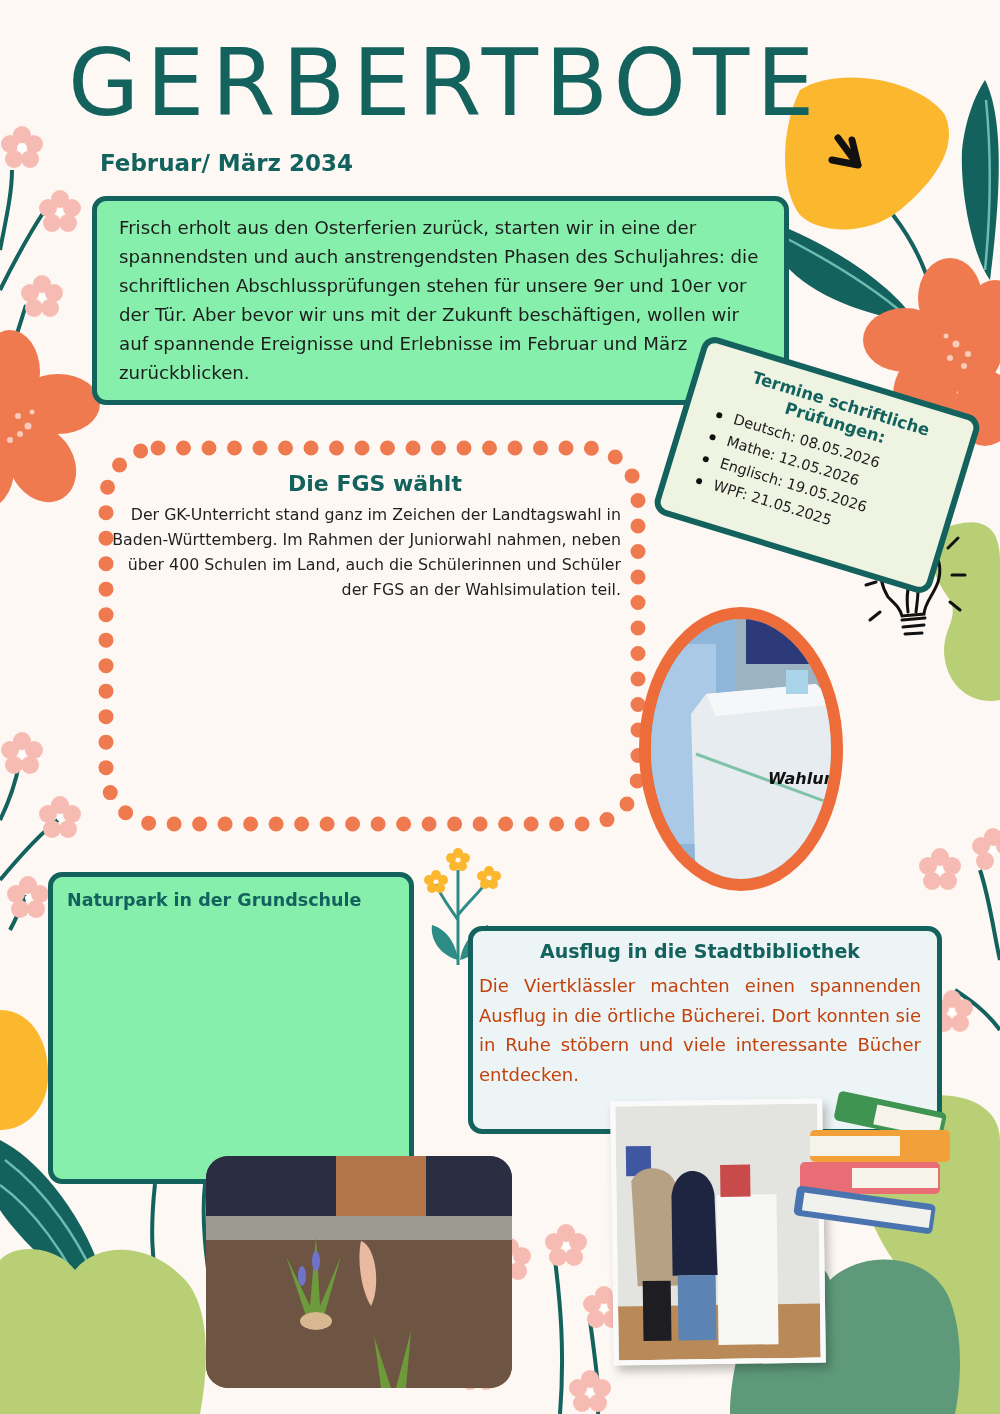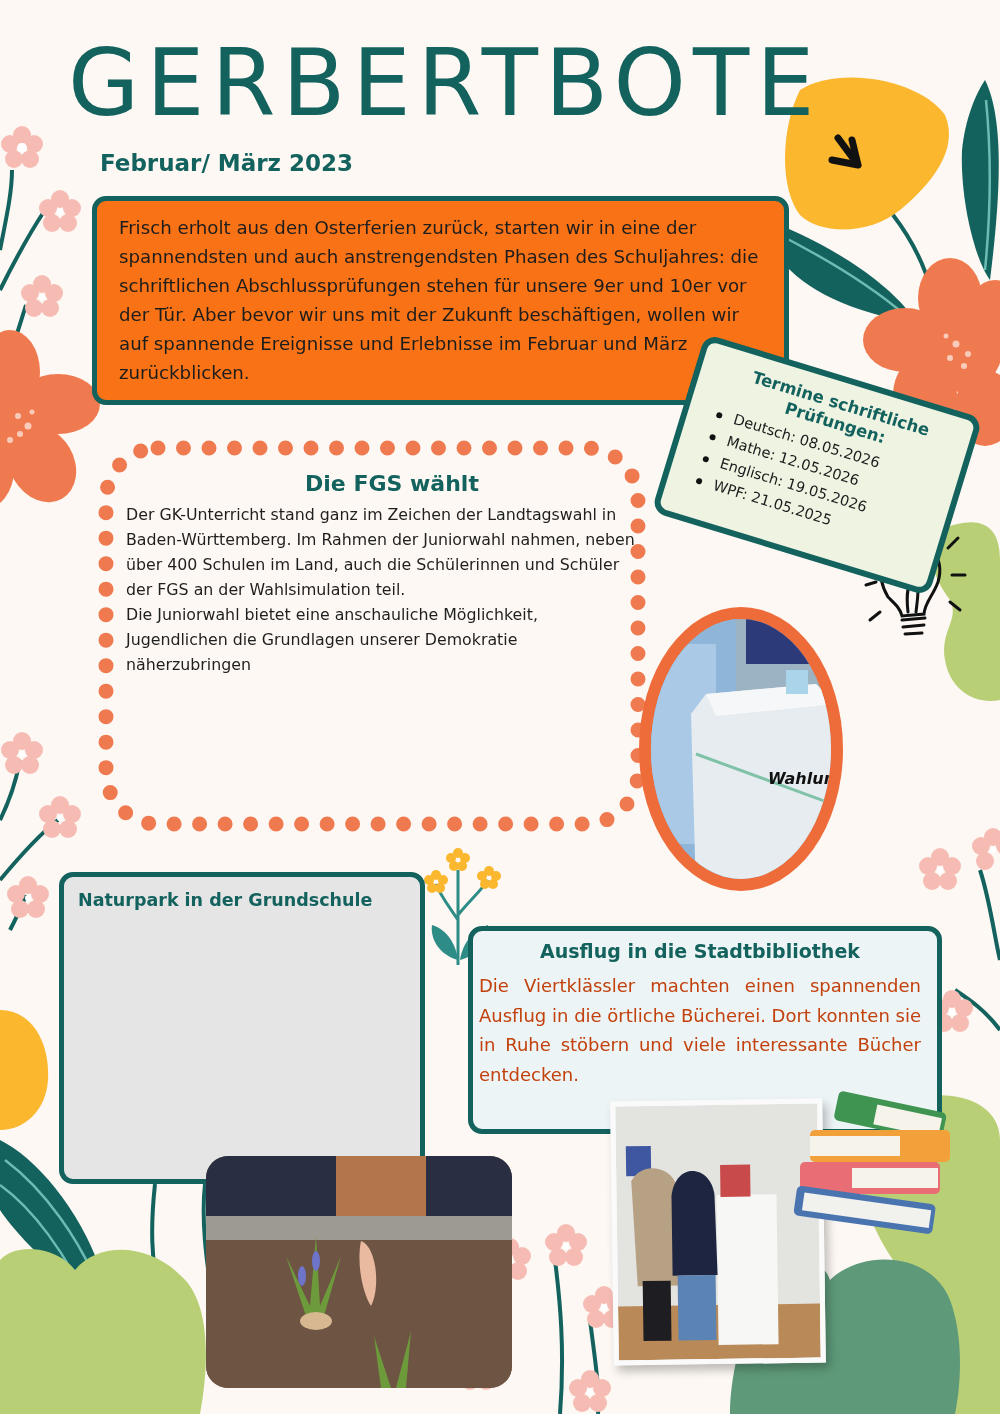--- a/index.html
+++ b/index.html
@@ -28,21 +28,21 @@
     left: 100px; top: 150px;
     font-weight: bold;
     font-size: 23px;
     color: #13625e;
     z-index: 5;
   }
 
   
   .intro {
     left: 92px; top: 196px; width: 697px; height: 209px;
-    background: #f97316;
+    background: #86efac;
     border: 5px solid #13625e;
     border-radius: 14px;
     padding: 12px 20px 10px 22px;
     font-size: 18.2px;
     line-height: 29px;
     color: #1d1d1d;
     z-index: 4;
   }
 
   
@@ -70,41 +70,41 @@
     width: 6px; height: 6px; border-radius: 50%; background: #111;
   }
 
   
   .fgs-frame {
     left: 98px; top: 440px; width: 548px; height: 392px;
     border-radius: 60px;
     z-index: 3;
   }
   .fgs {
-    left: 126px; top: 468px; width: 512px;
+    left: 109px; top: 468px; width: 512px;
     z-index: 4;
   }
   .fgs h2 {
     font-size: 22px; font-weight: bold; color: #13625e;
     text-align: center; margin-left: 20px; line-height: 32px; margin-bottom: 2px;
   }
   .fgs p {
-    font-size: 15.8px; line-height: 25px; color: #1f1f1f;
+    font-size: 15.8px; line-height: 25px; color: #1f1f1f; text-align: right;
   }
 
   
   .ballot {
     left: 636px; top: 604px; width: 210px; height: 290px;
     z-index: 4;
   }
 
   
   .natur {
-    left: 59px; top: 872px; width: 366px; height: 312px;
-    background: #e5e5e5;
+    left: 48px; top: 872px; width: 366px; height: 312px;
+    background: #86efac;
     border: 5px solid #13625e;
     border-radius: 14px;
     padding: 8px 16px 0 14px;
     z-index: 4;
   }
   .natur h2 {
     font-size: 17.5px; font-weight: bold; color: #13625e;
     line-height: 30px; margin-bottom: 1px; white-space: nowrap;
   }
   .natur p {
@@ -383,40 +383,39 @@
         </g>
     </g>
   </g>
 </svg>
 
 <svg class="abs fgs-frame" width="548" height="392" viewBox="0 0 548 392">
   <rect x="8" y="8" width="532" height="376" rx="52" ry="52" fill="none" stroke="#f07a50" stroke-width="15" stroke-linecap="round" stroke-dasharray="0 25.5"></rect>
 </svg>
 
 <div class="abs title">GERBERTBOTE</div>
-<div class="abs subtitle">Februar/ März 2023</div>
+<div class="abs subtitle">Februar/ März 2034</div>
 
 <div class="abs intro">
   <p>Frisch erholt aus den Osterferien zurück, starten wir in eine der spannendsten und auch anstrengendsten Phasen des Schuljahres: die schriftlichen Abschlussprüfungen stehen für unsere 9er und 10er vor der Tür. Aber bevor wir uns mit der Zukunft beschäftigen, wollen wir auf spannende Ereignisse und Erlebnisse im Februar und März zurückblicken.</p>
 </div>
 
 <div class="abs termine">
   <h3>Termine schriftliche Prüfungen:</h3>
   <ul>
     <li>Deutsch: 08.05.2026</li>
     <li>Mathe: 12.05.2026</li>
     <li>Englisch: 19.05.2026</li>
     <li>WPF: 21.05.2025</li>
   </ul>
 </div>
 
 <div class="abs fgs">
   <h2>Die FGS wählt</h2>
   <p>Der GK-Unterricht stand ganz im Zeichen der Landtagswahl in Baden-Württemberg. Im Rahmen der Juniorwahl nahmen, neben über 400 Schulen im Land, auch die Schülerinnen und Schüler der FGS an der Wahlsimulation teil.</p>
-  <p>Die Juniorwahl bietet eine anschauliche Möglichkeit, Jugendlichen die Grundlagen unserer Demokratie näherzubringen</p>
 </div>
 
 <div class="abs ballot">
   <svg width="210" height="290" viewBox="0 0 210 290">
     <defs>
         <clipPath id="oval">
           <ellipse cx="105" cy="145" rx="90" ry="130"></ellipse>
         </clipPath>
       </defs>
     <ellipse cx="105" cy="145" rx="102" ry="142" fill="#ee6c3a"></ellipse>

